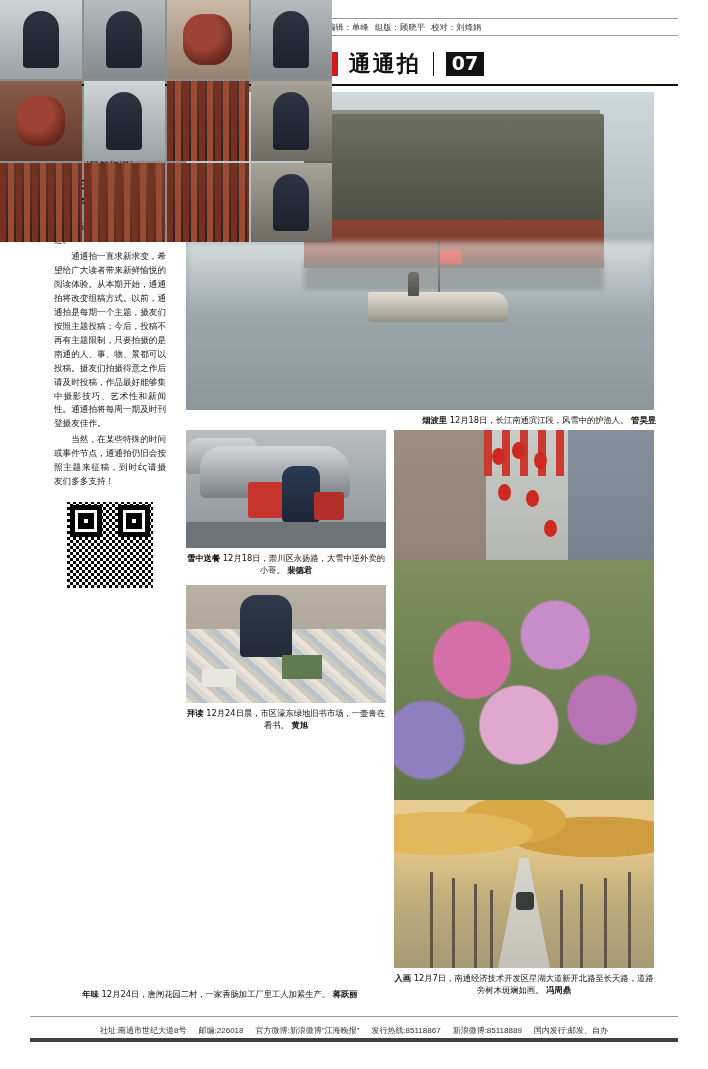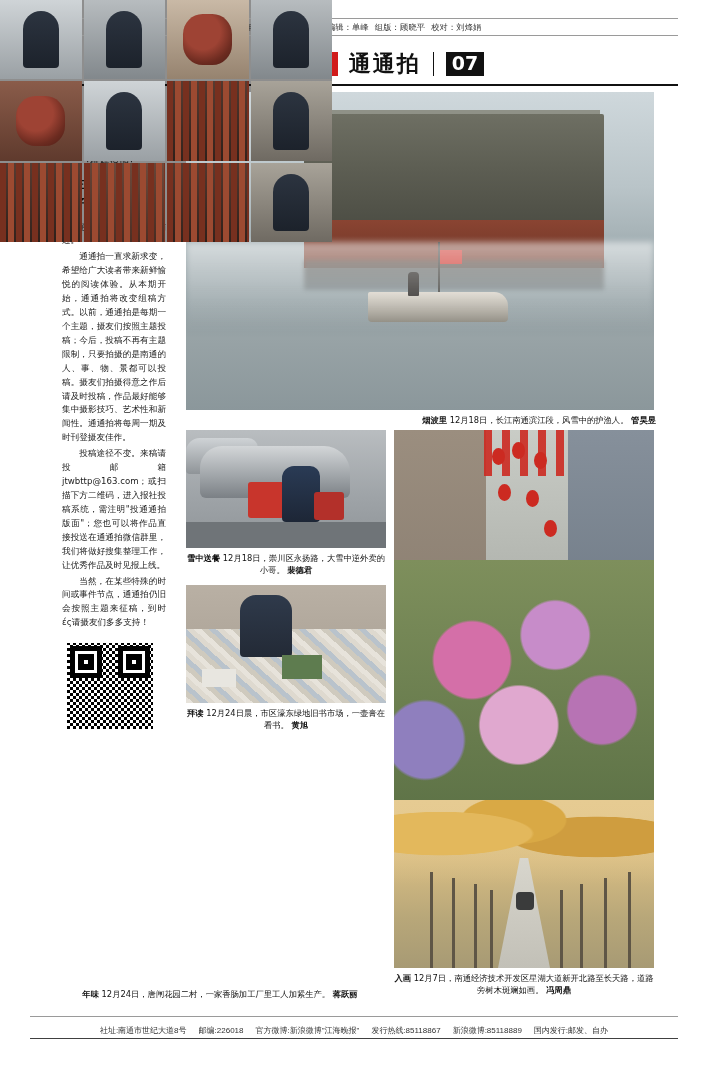--- a/index.html
+++ b/index.html
@@ -164,21 +164,21 @@
     margin-bottom: 8px;
   }
   .body-text {
     font-family: "DejaVu Sans", sans-serif;
     font-size: 8.6px;
     line-height: 1.62;
     color: #1a1a1a;
     text-align: justify;
   }
   .body-text p {
-    margin: 0 0 2px 8px;
+    margin: 0 0 2px 0;
     text-indent: 2em;
   }
   .qr {
     width: 86px; height: 86px;
     margin: 10px auto 0 auto;
     background:
       repeating-linear-gradient(0deg, #000 0 3px, #fff 3px 6px),
       repeating-linear-gradient(90deg, #000 0 3px, #fff 3px 6px);
     background-blend-mode: difference;
     border: 3px solid #fff;
@@ -481,21 +481,21 @@
   }
   .footer {
     position: absolute;
     left: 30px; right: 30px; top: 1022px;
     height: 16px;
     display: flex;
     align-items: center;
     justify-content: center;
     font-size: 8px;
     color: #333;
-    border-bottom: 1px solid #404040;
+    border-bottom: 4px solid #404040;
   }
   .footer span { margin: 0 6px; }
 </style>
 </head>
 <body>
 
 <div class="page">
 
   <div class="topbar">
     <span>2023年12月31日</span>
@@ -523,21 +523,20 @@
       <div class="cam-lens"></div>
     </div>
     <div class="section-title">·征稿说明·</div>
     <div class="headline">
       <div>主题不再设限</div>
       <div>好图尽管来投</div>
     </div>
     <div class="body-text">
       <p>通通拍，大家拍，拍南通。</p>
       <p>通通拍一直求新求变，希望给广大读者带来新鲜愉悦的阅读体验。从本期开始，通通拍将改变组稿方式。以前，通通拍是每期一个主题，摄友们按照主题投稿；今后，投稿不再有主题限制，只要拍摄的是南通的人、事、物、景都可以投稿。摄友们拍摄得意之作后请及时投稿，作品最好能够集中摄影技巧、艺术性和新闻性。通通拍将每周一期及时刊登摄友佳作。</p>
-      <p>投稿途径不变。来稿请投邮箱 jtwbttp@163.com；或扫描下方二维码，进入报社投稿系统，需注明"投通通拍版面"；您也可以将作品直接投送在通通拍微信群里，我们将做好搜集整理工作，让优秀作品及时见报上线。</p>
       <p>当然，在某些特殊的时间或事件节点，通通拍仍旧会按照主题来征稿，到时ές请摄友们多多支持！</p>
     </div>
     <div class="qr"></div>
   </div>
 
   <div class="photo" id="photo-barge">
     <div class="rail"></div>
     <div class="hull"></div>
     <div class="hull-red"></div>
     <div class="hull-dark"></div>

